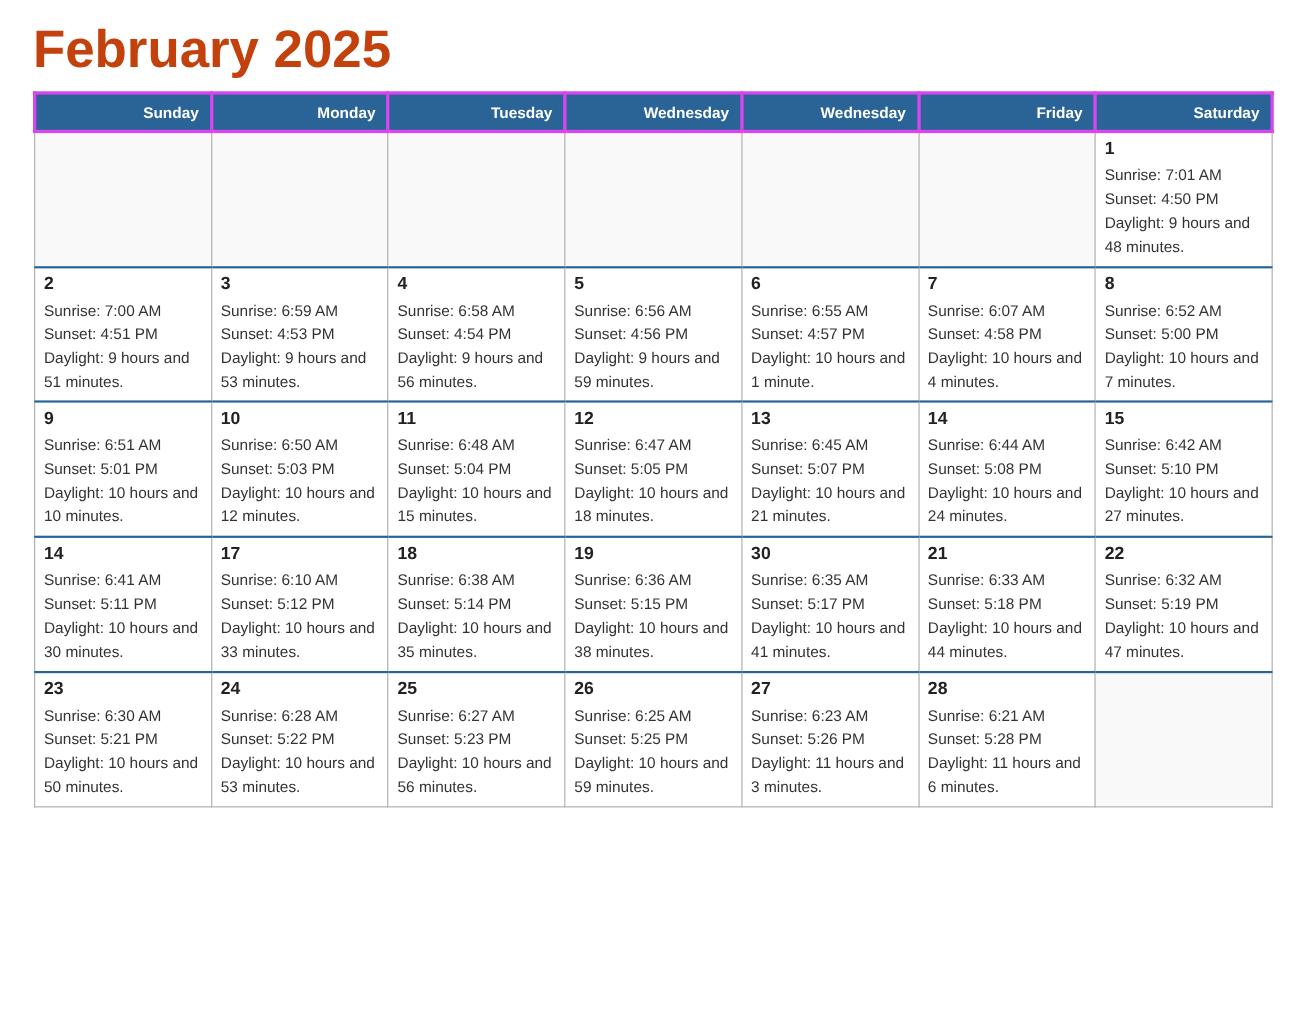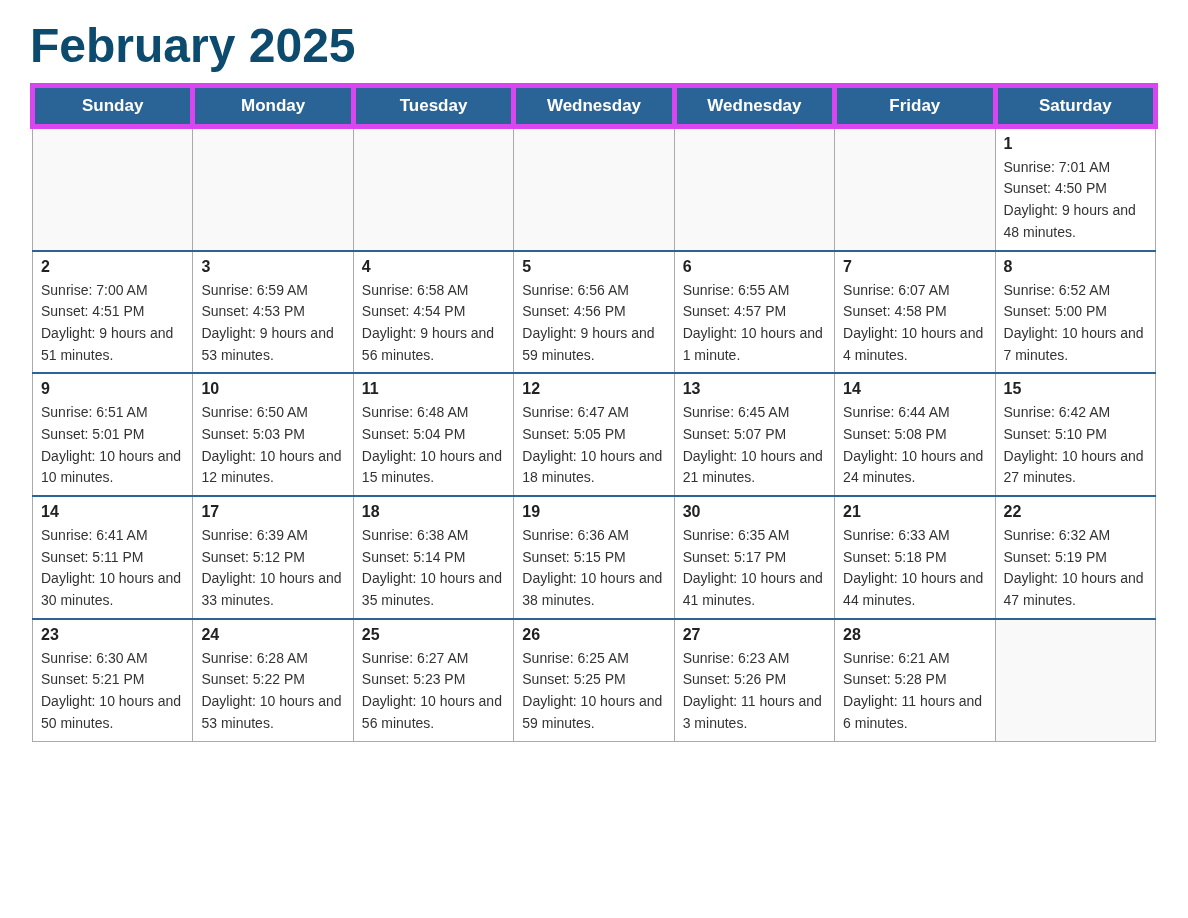--- a/index.html
+++ b/index.html
@@ -31,41 +31,41 @@
       font-weight: bold;
       color: #1a7abf;
       margin-left: 2px;
     }
     .title-section {
       text-align: right;
     }
     .month-title {
       font-size: 48px;
       font-weight: bold;
-      color: #0c4a6e;
+      color: #c2410c;
       line-height: 1.1;
     }
     .location {
       font-size: 20px;
       color: #444;
       margin-top: 4px;
     }
     .calendar {
       width: 100%;
       border-collapse: collapse;
       margin-top: 10px;
     }
     .calendar th {
       background-color: #2a6496;
       color: #fff;
-      font-size: 17px;
+      font-size: 14px;
       font-weight: bold;
       padding: 8px 10px;
-      text-align: center;
-      border: 5px solid #d946ef;
+      text-align: right;
+      border: 3px solid #d946ef;
     }
     .calendar td {
       border: 1px solid #aaa;
       vertical-align: top;
       padding: 6px 8px;
       width: calc(100% / 7);
       min-height: 110px;
       height: 110px;
     }
     .day-number {
@@ -232,21 +232,21 @@
       <tr class="week-row">
         <td>
           <div class="day-number">14</div>
           <div class="day-info">Sunrise: 6:41 AM
 Sunset: 5:11 PM
 Daylight: 10 hours
 and 30 minutes.</div>
         </td>
         <td>
           <div class="day-number">17</div>
-          <div class="day-info">Sunrise: 6:39 AM
+          <div class="day-info">Sunrise: 6:10 AM
 Sunset: 5:12 PM
 Daylight: 10 hours
 and 33 minutes.</div>
         </td>
         <td>
           <div class="day-number">18</div>
           <div class="day-info">Sunrise: 6:38 AM
 Sunset: 5:14 PM
 Daylight: 10 hours
 and 35 minutes.</div>

